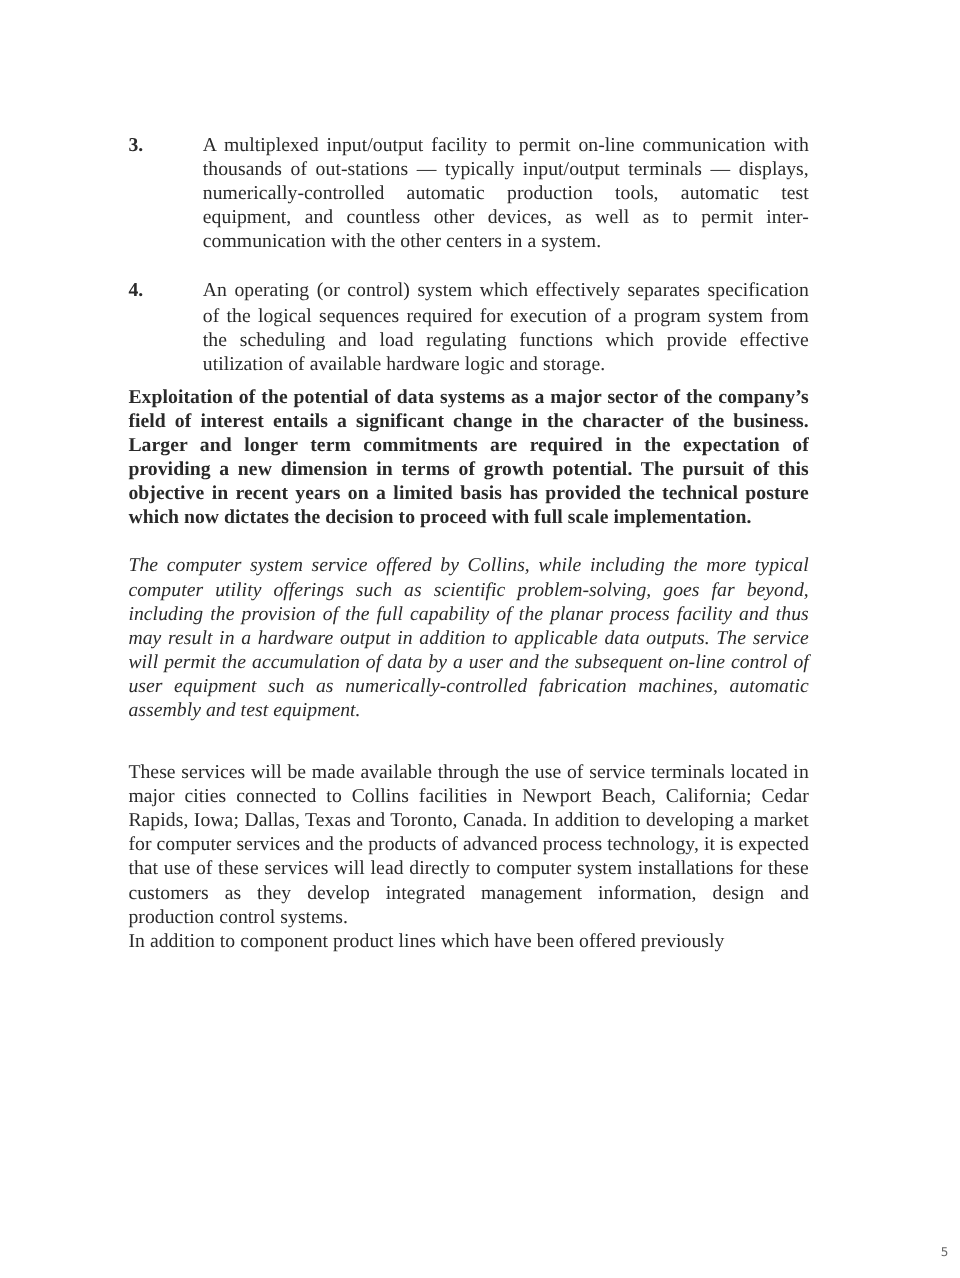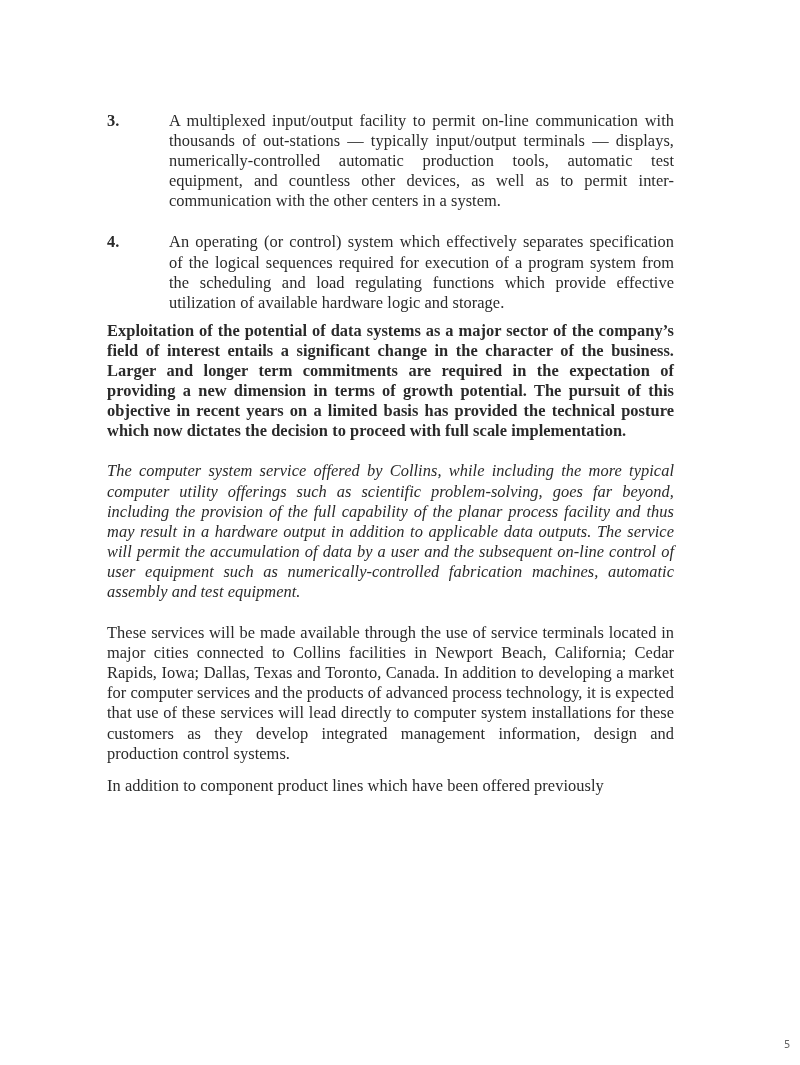--- a/index.html
+++ b/index.html
@@ -44,22 +44,22 @@
     }
     .list-body {
       flex: 1 1 auto;
       margin-left: 36px;
     }
     #item-3 { margin-top: 0; }
     #item-4 { margin-top: 21px; }
     #para-1 { margin-top: 8px; font-weight: bold; }
     #para-2 { margin-top: 21px; }
     #para-3 { margin-top: 20px; font-style: italic; }
-    #para-4 { margin-top: 21px; }
-    #para-5 { margin-top: 12px; text-align: left; }
+    #para-4 { margin-top: 31px; }
+    #para-5 { text-align: left; }
     .page-number {
       position: absolute;
       left: 784px;
       top: 1039px;
       font-family: "DejaVu Sans", "Liberation Sans", sans-serif;
       font-size: 10px;
       color: #666666;
     }
   </style>
 </head>

